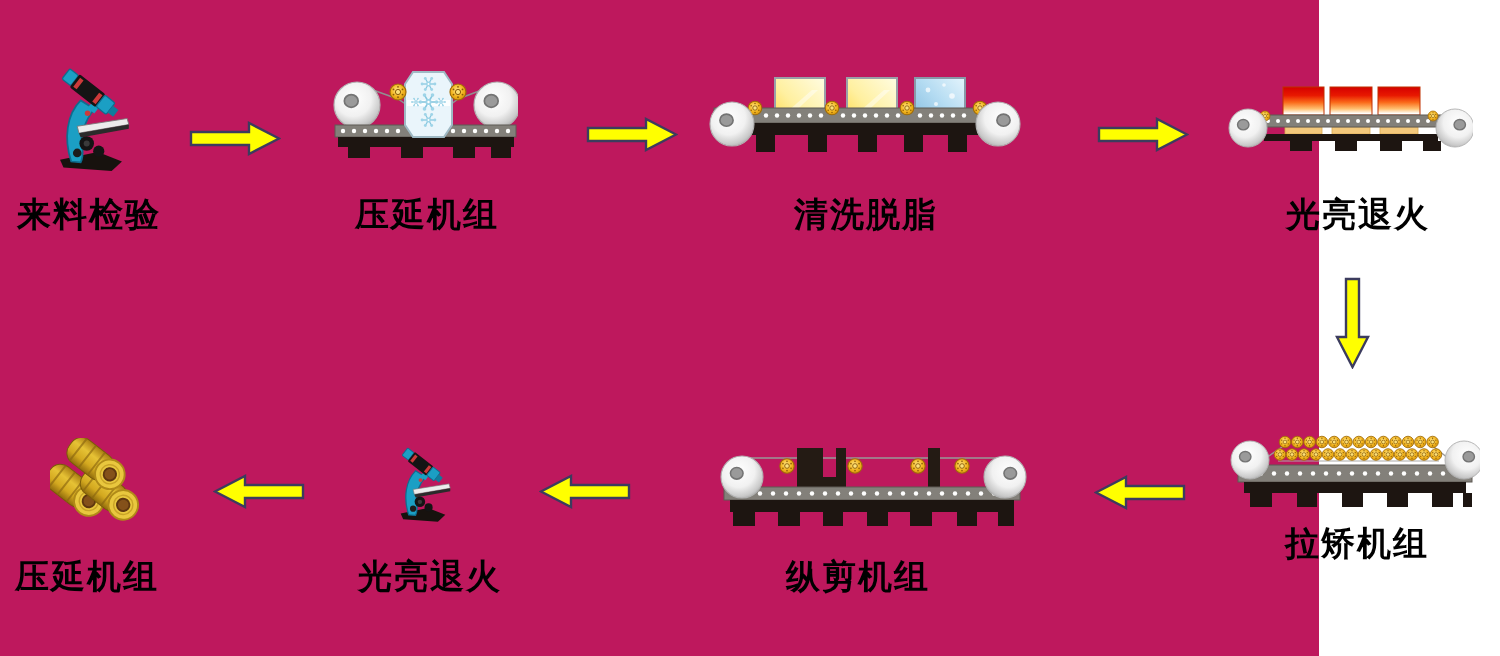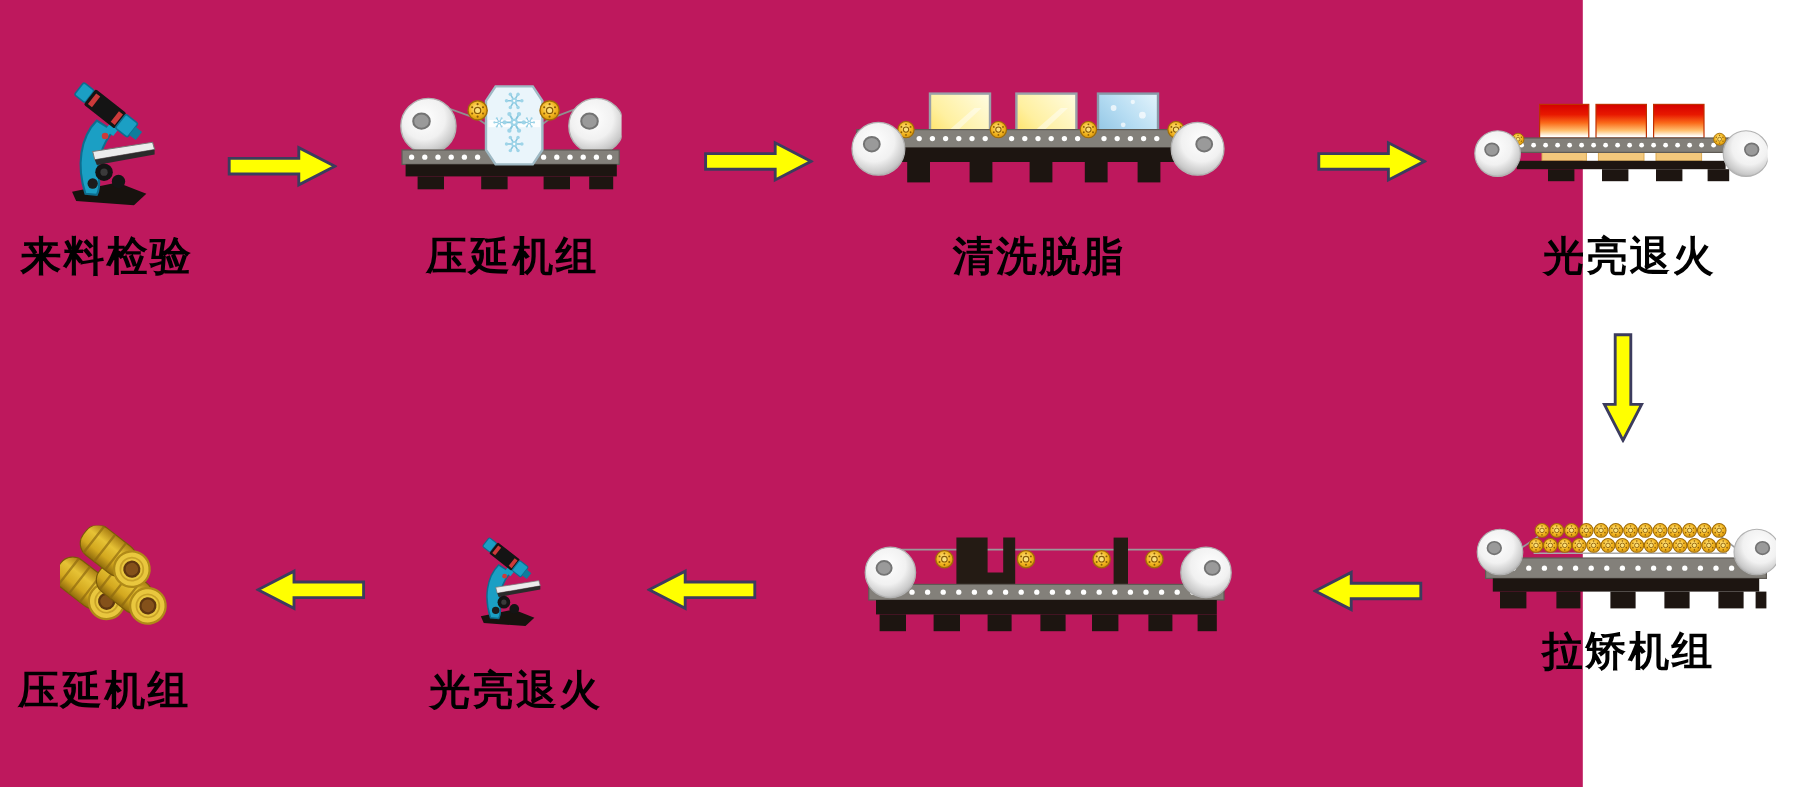--- a/index.html
+++ b/index.html
@@ -392,20 +392,21 @@
       <rect x="66" y="68" width="22" height="14" fill="#1d1511"></rect>
       <rect x="111" y="68" width="20" height="14" fill="#1d1511"></rect>
       <rect x="155" y="68" width="21" height="14" fill="#1d1511"></rect>
       <rect x="198" y="68" width="22" height="14" fill="#1d1511"></rect>
       <rect x="245" y="68" width="20" height="14" fill="#1d1511"></rect>
       <rect x="286" y="68" width="16" height="14" fill="#1d1511"></rect>
       <use href="#roller" transform="translate(30,33) scale(1.05)"></use>
       <use href="#roller" transform="translate(293,33) scale(1.05) scale(-1,1)"></use>
     </svg>
   </div>
+  <div class="station-label" style="left:770px;top:556px">纵剪机组</div>
 
   <svg class="abs" style="left:539px;top:473px" viewBox="0 0 92 37" width="92" height="37">
       <use href="#arrowL"></use>
     </svg>
 
   <div class="abs" style="left:392px;top:436px;width:62px;height:87px">
     <svg viewBox="0 0 100 140" width="62" height="87">
       <use href="#microscope-shape"></use>
     </svg>
   </div>

